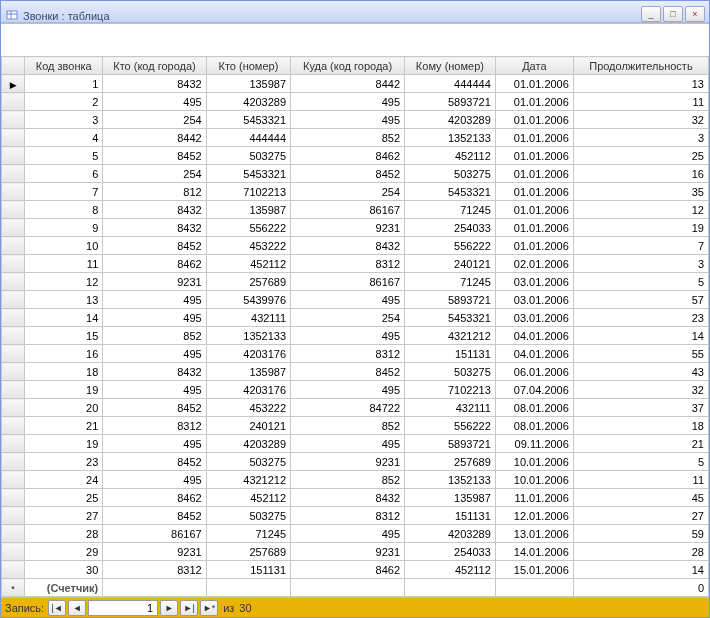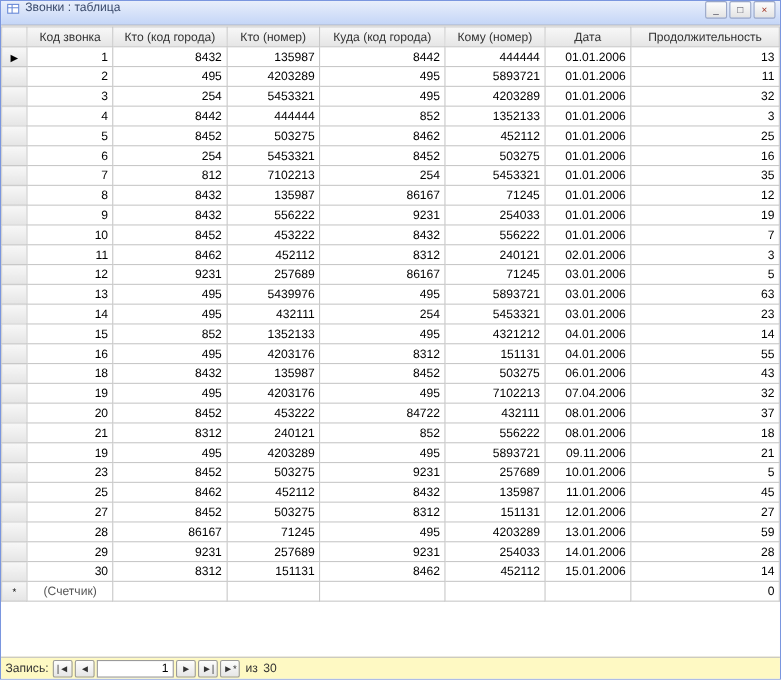--- a/index.html
+++ b/index.html
@@ -18,21 +18,21 @@
     border: 1px solid #7a96df;
     background: #fff;
     display: flex;
     flex-direction: column;
   }
   .titlebar {
     height: 22px;
     background: linear-gradient(#e8eefb,#c5d6f7);
     border-bottom: 1px solid #aab8d8;
     display: flex;
-    align-items: flex-start;
+    align-items: flex-end;
     padding: 0 4px;
   }
   .titlebar .ticon {
     width:14px;height:14px;margin-right:4px;
     display:inline-flex;align-items:center;justify-content:center;
   }
   .titlebar .title { color:#3a4a6b; font-size:11px; }
   .titlebar .spacer { flex:1; }
   .winbtn {
     width:20px;height:16px;
@@ -48,20 +48,21 @@
   .grid-wrap {
     flex:1;
     overflow:hidden;
     background:#fff;
     border-top:1px solid #c0c0c0;
   }
   table.grid {
     border-collapse: collapse;
     width:100%;
     table-layout: fixed;
+    margin-top: 32px;
   }
   table.grid th, table.grid td {
     border: 1px solid #c8c8c8;
     height: 18px;
     padding: 0 4px;
     font-size: 11px;
     white-space: nowrap;
     overflow:hidden;
   }
   table.grid th {
@@ -70,27 +71,27 @@
     font-weight:normal;
     text-align:center;
   }
   table.grid td { text-align:right; color:#000; background:#fff;}
   table.grid th.rowsel, table.grid td.rowsel {
     background: linear-gradient(#f7f7f7,#e5e5e5);
     text-align:center;
     width:22px;
     padding:0;
   }
-  table.grid td.counter { text-align:center; color:#555;}
+  table.grid td.counter { text-align:right; color:#555;font-weight:bold;}
   col.c-sel{width:22px;} col.c0{width:74px;} col.c1{width:98px;}
   col.c2{width:80px;} col.c3{width:108px;} col.c4{width:86px;}
   col.c5{width:74px;} col.c6{width:128px;}
   .navbar {
     height: 20px;
-    background:#fef9c3;
+    background:#eab308;
     border-top:1px solid #c0c0c0;
     display:flex;
     align-items:center;
     padding:4px 4px;
     font-size:11px;
     color:#333;
     gap:2px;
   }
   .navbar .lbl { margin-right:2px; }
   .navbtn {
@@ -277,21 +278,21 @@
             <td>5</td>
           </tr>
           <tr>
             <td class="rowsel"><span class="marker"></span></td>
             <td>13</td>
             <td>495</td>
             <td>5439976</td>
             <td>495</td>
             <td>5893721</td>
             <td>03.01.2006</td>
-            <td>63</td>
+            <td>57</td>
           </tr>
           <tr>
             <td class="rowsel"><span class="marker"></span></td>
             <td>14</td>
             <td>495</td>
             <td>432111</td>
             <td>254</td>
             <td>5453321</td>
             <td>03.01.2006</td>
             <td>23</td>
@@ -368,20 +369,30 @@
           </tr>
           <tr>
             <td class="rowsel"><span class="marker"></span></td>
             <td>23</td>
             <td>8452</td>
             <td>503275</td>
             <td>9231</td>
             <td>257689</td>
             <td>10.01.2006</td>
             <td>5</td>
+          </tr>
+          <tr>
+            <td class="rowsel"><span class="marker"></span></td>
+            <td>24</td>
+            <td>495</td>
+            <td>4321212</td>
+            <td>852</td>
+            <td>1352133</td>
+            <td>10.01.2006</td>
+            <td>11</td>
           </tr>
           <tr>
             <td class="rowsel"><span class="marker"></span></td>
             <td>25</td>
             <td>8462</td>
             <td>452112</td>
             <td>8432</td>
             <td>135987</td>
             <td>11.01.2006</td>
             <td>45</td>

